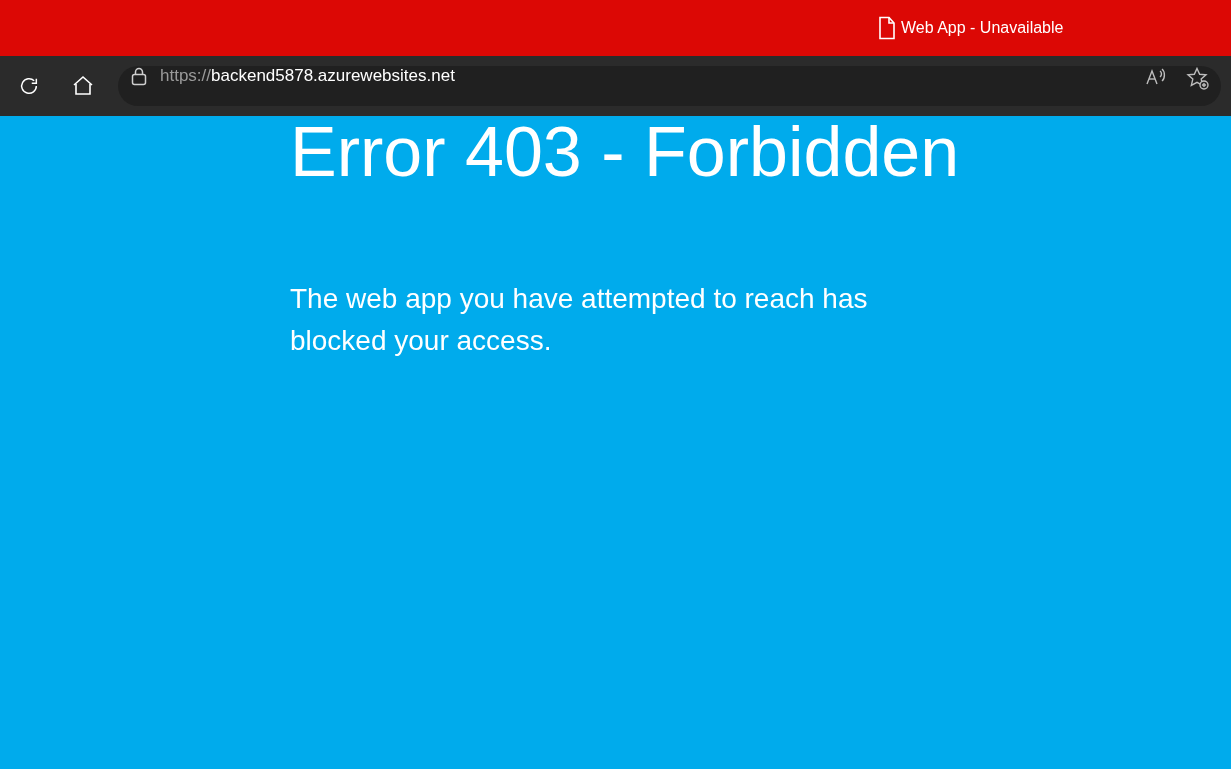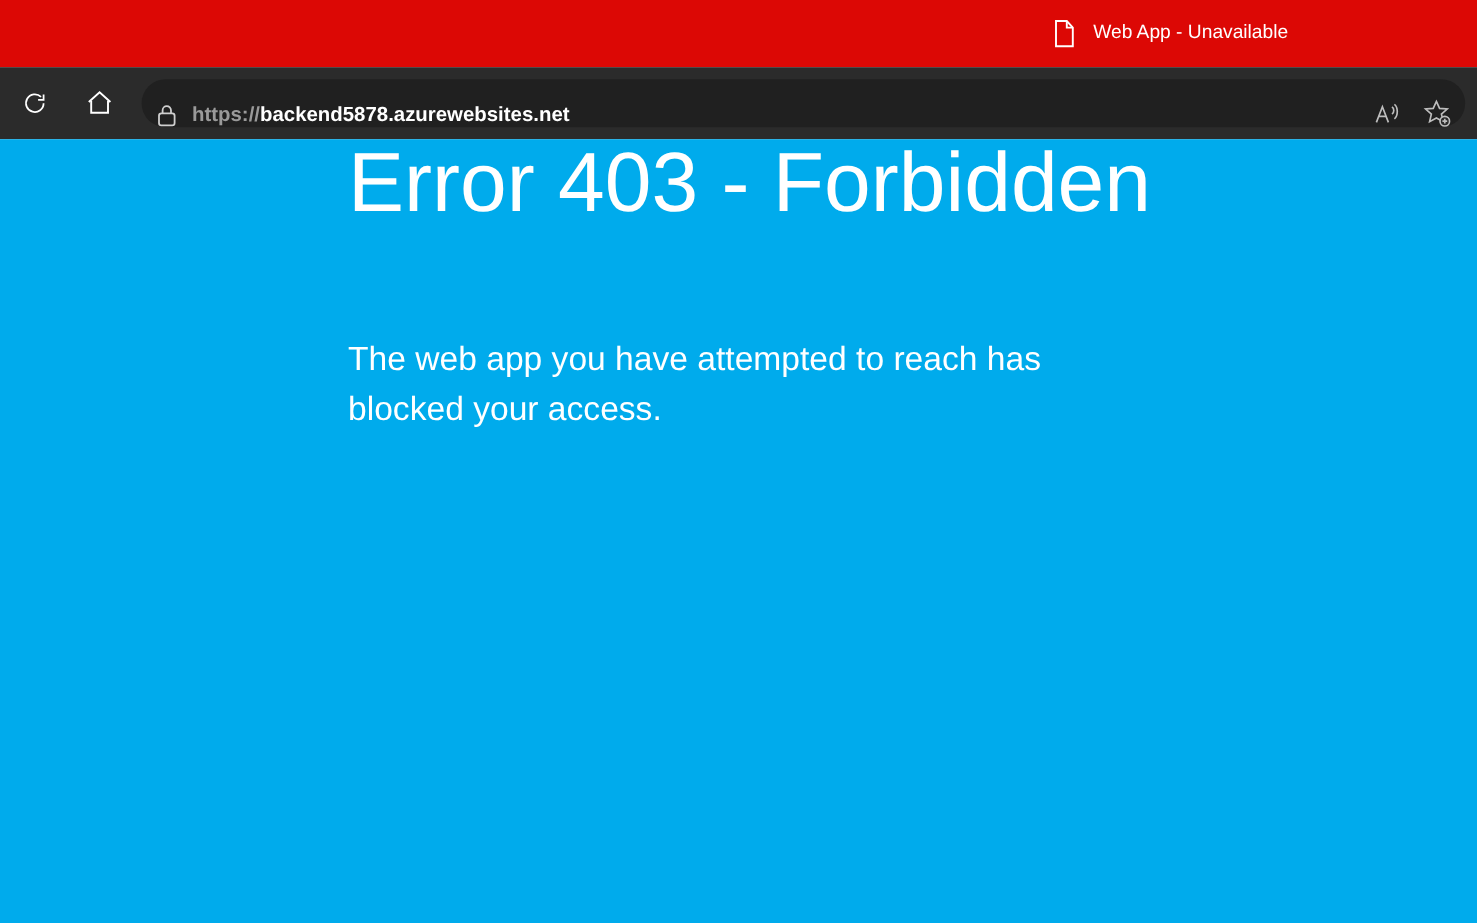--- a/index.html
+++ b/index.html
@@ -2,37 +2,37 @@
 <html><head>
   <meta charset="utf-8">
   <style>
     * { margin:0; padding:0; box-sizing:border-box; }
     html,body { width:1231px; height:769px; font-family:"Segoe UI",Arial,sans-serif; overflow:hidden; }
 
     
     .titlebar { height:56px; background:#dc0805; display:flex; align-items:center; }
     .tab {
       margin-left:853px; height:56px; display:flex; align-items:center;
-      gap:14px; padding:0 24px;text-align:right;
+      gap:4px; padding:0 24px;text-align:right;
     }
     .tab span.label { color:#fff; font-size:16px; }
 
     
     .toolbar {
       height:60px; background:#2b2b2b; display:flex; align-items:center;
       padding:0 10px; gap:16px;
     }
     .icon-btn {
       width:38px; height:38px; display:flex; align-items:center; justify-content:center;
       color:#fff; border-radius:4px;
     }
     .addressbar {
       flex:1; height:40px; background:#202020; border-radius:20px;
-      display:flex; align-items:flex-end; padding:0 12px; gap:12px;
-      color:#fff; font-size:17px;font-weight:bold;
+      display:flex; align-items:flex-start; padding:0 12px; gap:12px;
+      color:#fff; font-size:17px;
     }
     .addressbar .lock { color:#cfcfcf; }
     .addressbar .url-dim { color:#9a9a9a; }
     .addressbar .url-main { color:#fff; }
     .addressbar .spacer { flex:1; }
     .addressbar .right-icon { color:#bdbdbd; }
 
     
     .page {
       width:100%; height:calc(769px - 56px - 60px);

